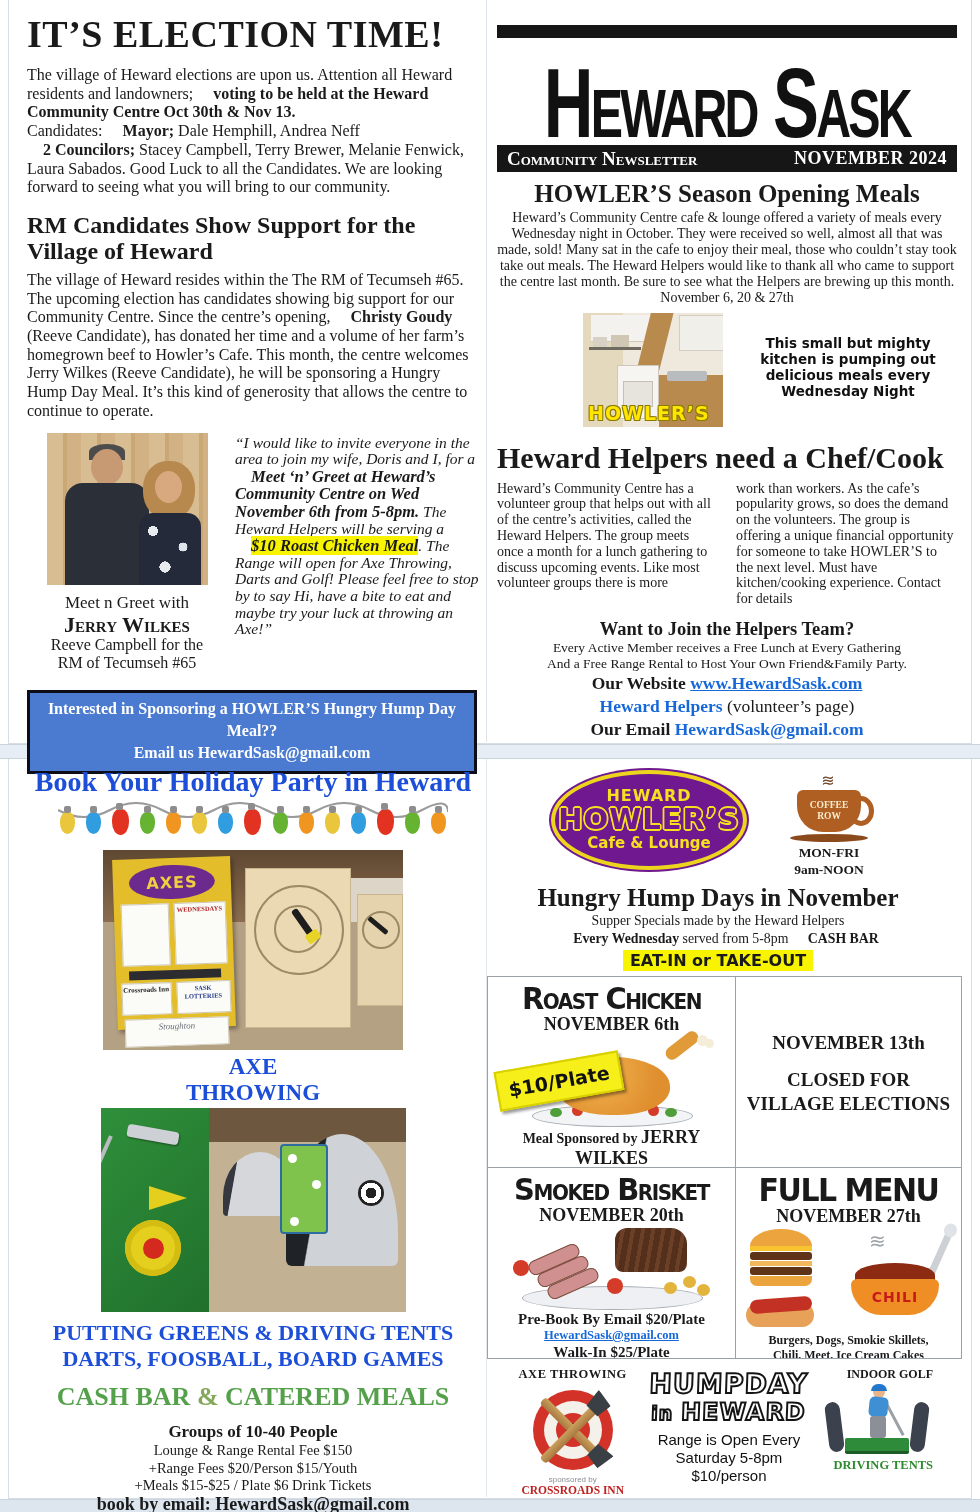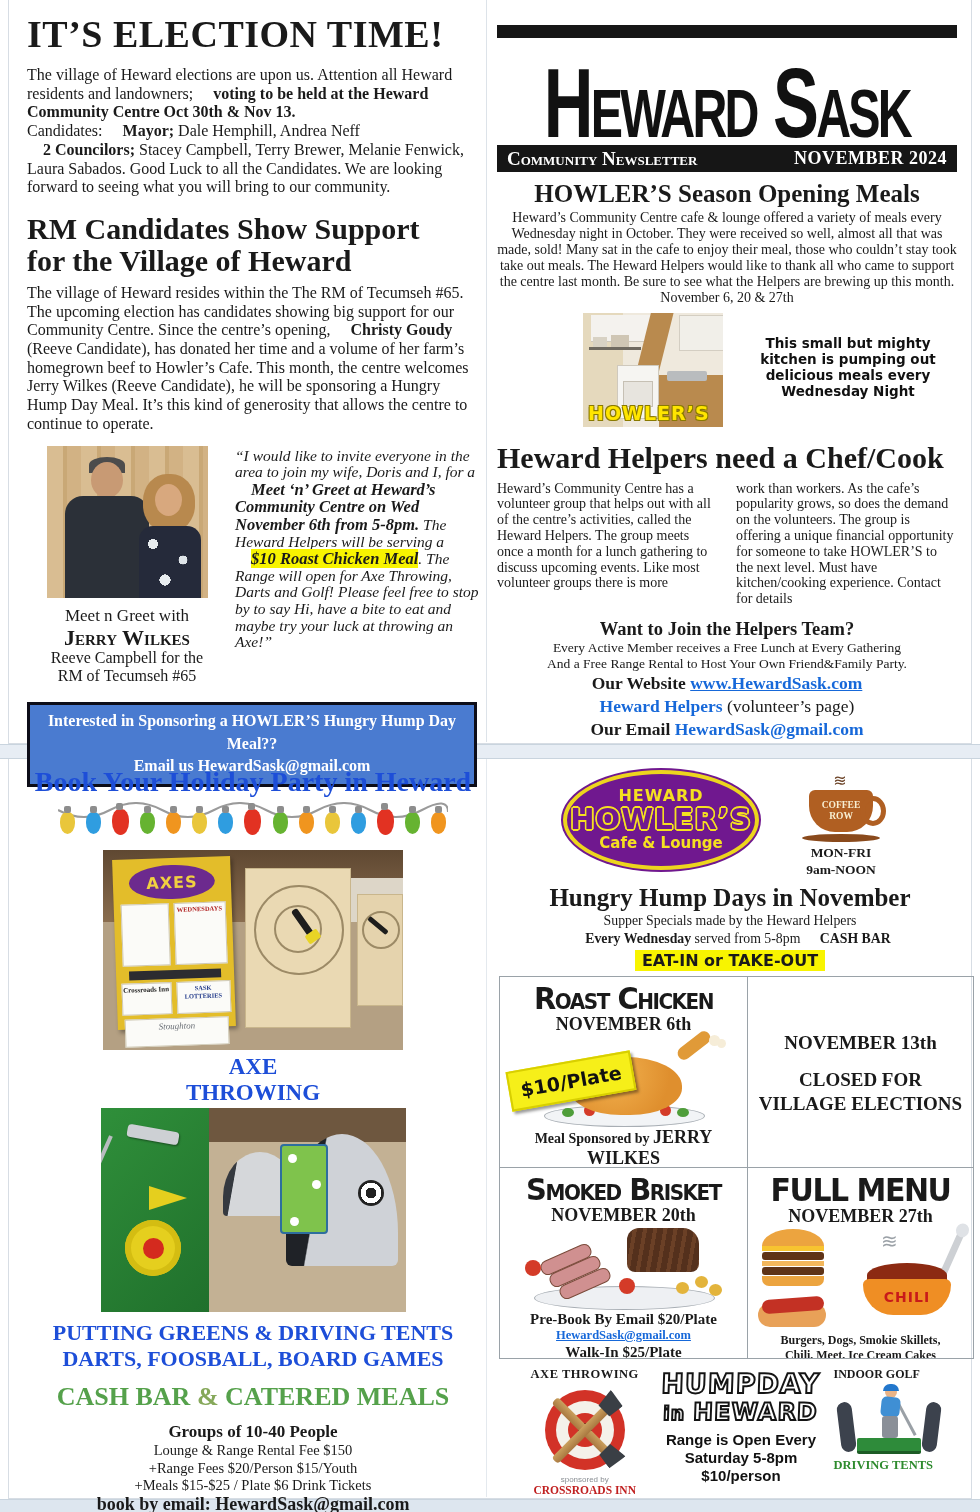--- a/index.html
+++ b/index.html
@@ -12,21 +12,21 @@
   .col-line-top{position:absolute;left:486px;top:0;width:1px;height:742px;background:#dde3e9;}
   .col-line-bot{position:absolute;left:486px;top:758px;width:1px;height:739px;background:#e4e9ee;}
   .divider{position:absolute;left:0;top:744px;width:980px;height:13px;background:#e7edf4;
            border-top:1px solid #c9d4de;border-bottom:1px solid #c9d4de;}
   .bottom-band{position:absolute;left:0;top:1499px;width:980px;height:13px;background:#dde6ef;border-top:1px solid #c9d4de;}
 
   
   #left-col{position:absolute;left:27px;top:12px;width:452px;}
   .h1{font-size:38px;font-weight:bold;letter-spacing:.5px;margin:0 0 10px;}
   .body-p{font-size:16px;line-height:1.17;margin:0;}
-  .h2L{font-size:30px;font-weight:bold;line-height:1.08;margin:16px 0 6px;width:430px;}
+  .h2L{font-size:24px;font-weight:bold;line-height:1.08;margin:16px 0 6px;width:430px;}
   b{font-weight:bold;margin-left:16px;}
   .meet-row{display:flex;margin-top:12px;}
   .meet-left{width:200px;text-align:center;}
   .photo{position:relative;overflow:hidden;}
   .wilkes-photo{width:161px;height:152px;margin:0 auto;
      background:repeating-linear-gradient(90deg,#d9bd92 0 16px,#c9a876 16px 20px,#d2b284 20px 34px);}
   .man-head{position:absolute;left:44px;top:16px;width:32px;height:36px;background:#c89a74;border-radius:50%;}
   .man-hair{position:absolute;left:42px;top:11px;width:36px;height:16px;background:#4c4c4c;border-radius:50% 50% 0 0;}
   .man-body{position:absolute;left:18px;top:50px;width:84px;height:102px;background:#2b3038;border-radius:18px 18px 0 0;}
   .wom-hair{position:absolute;left:96px;top:28px;width:52px;height:58px;background:#b8894e;border-radius:46%;}
@@ -137,21 +137,21 @@
   .pp-target{position:absolute;right:22px;top:72px;width:26px;height:26px;background:radial-gradient(#222 0 28%,#fff 30% 55%,#222 57%);border-radius:50%;}
   .putt-label{font-size:22px;font-weight:bold;line-height:1.2;margin:8px 0 0;}
   .cash-label{font-size:26px;font-weight:bold;margin:10px 0 0;color:#55a14b;}
   .cash-label .amp{color:#86a85a;}
   .groups{margin-top:10px;}
   .g-title{font-size:17px;font-weight:bold;margin:0;}
   .g-line{font-size:14.5px;line-height:1.2;margin:0;}
   .g-email{font-size:18px;font-weight:bold;margin:0;}
 
   
-  #br-col{position:absolute;left:499px;top:770px;width:462px;}
+  #br-col{position:absolute;left:487px;top:770px;width:462px;}
   .logo-row{display:flex;justify-content:center;align-items:flex-start;gap:26px;height:104px;}
   .howlers{width:188px;height:92px;background:#70188f;border:4px solid #edd51e;border-radius:50%;
            display:flex;flex-direction:column;align-items:center;justify-content:center;
            font-family:"DejaVu Sans",sans-serif;box-shadow:0 0 0 2px #70188f;}
   .hw1{color:#f5e020;font-weight:bold;font-size:16px;letter-spacing:1px;line-height:1;}
   .hw2{color:#70188f;font-weight:bold;font-size:29px;line-height:1.05;letter-spacing:1px;
        text-shadow:1.6px 0 #f5e020,-1.6px 0 #f5e020,0 1.6px #f5e020,0 -1.6px #f5e020,1.2px 1.2px #f5e020,-1.2px -1.2px #f5e020,1.2px -1.2px #f5e020,-1.2px 1.2px #f5e020;}
   .hw3{color:#f5e020;font-weight:bold;font-size:15px;line-height:1.2;}
   .coffee{width:112px;text-align:center;position:relative;padding-top:2px;}
   .steam{height:18px;font-size:16px;color:#6b4226;line-height:18px;letter-spacing:2px;}
@@ -226,22 +226,22 @@
   .axe1{transform:rotate(45deg);}
   .axe2{transform:rotate(-45deg);}
   .axe1::after,.axe2::after{content:"";position:absolute;right:-4px;top:-6px;width:20px;height:20px;background:#3a3f45;
         clip-path:polygon(0 12%,100% 0,84% 100%,0 88%);}
   .fa-sp{font-size:8px;color:#8a8f94;font-family:"Liberation Sans",sans-serif;line-height:1;}
   .fa-inn{font-size:11.5px;font-weight:bold;color:#c02020;line-height:1.1;}
   .fh{width:186px;text-align:center;font-family:"DejaVu Sans",sans-serif;padding-top:2px;}
   .hd1{font-size:27px;font-weight:bold;color:#fff;-webkit-text-stroke:2px #141414;letter-spacing:1px;line-height:1.1;transform:skewX(-2deg);}
   .hd2{font-size:24px;font-weight:bold;color:#fff;-webkit-text-stroke:2px #141414;letter-spacing:1px;line-height:1.1;transform:skewX(-2deg);}
   .hd2 .in{font-size:19px;}
-  .hd-sub{font-family:"Liberation Sans",sans-serif;font-weight:bold;font-size:15px;line-height:1.2;margin-top:6px;color:#111;}
-  .fg{width:112px;text-align:left;}
+  .hd-sub{font-family:"Liberation Sans",sans-serif;font-weight:normal;font-size:15px;line-height:1.2;margin-top:6px;color:#111;}
+  .fg{width:112px;text-align:right;}
   .fg-title{font-size:12px;font-weight:bold;}
   .fg-illus{position:relative;width:104px;height:74px;margin:2px auto 0;}
   .fg-tl,.fg-tr{position:absolute;bottom:6px;width:15px;height:50px;background:#3c424d;border-radius:8px;}
   .fg-tl{left:2px;transform:rotate(-7deg);}
   .fg-tr{right:2px;transform:rotate(7deg);}
   .fg-mat{position:absolute;left:20px;bottom:4px;width:64px;height:13px;background:#2e8b3a;border-bottom:3px solid #1d5c26;border-radius:2px;}
   .fg-head{position:absolute;left:48px;top:2px;width:12px;height:12px;background:#e9b488;border-radius:50%;}
   .fg-cap{position:absolute;left:46px;top:0;width:16px;height:7px;background:#2277cc;border-radius:7px 7px 0 0;}
   .fg-torso{position:absolute;left:44px;top:13px;width:19px;height:20px;background:#3f8fd4;border-radius:5px;transform:rotate(6deg);}
   .fg-pants{position:absolute;left:45px;top:32px;width:16px;height:22px;background:#8a8f98;border-radius:3px;}

